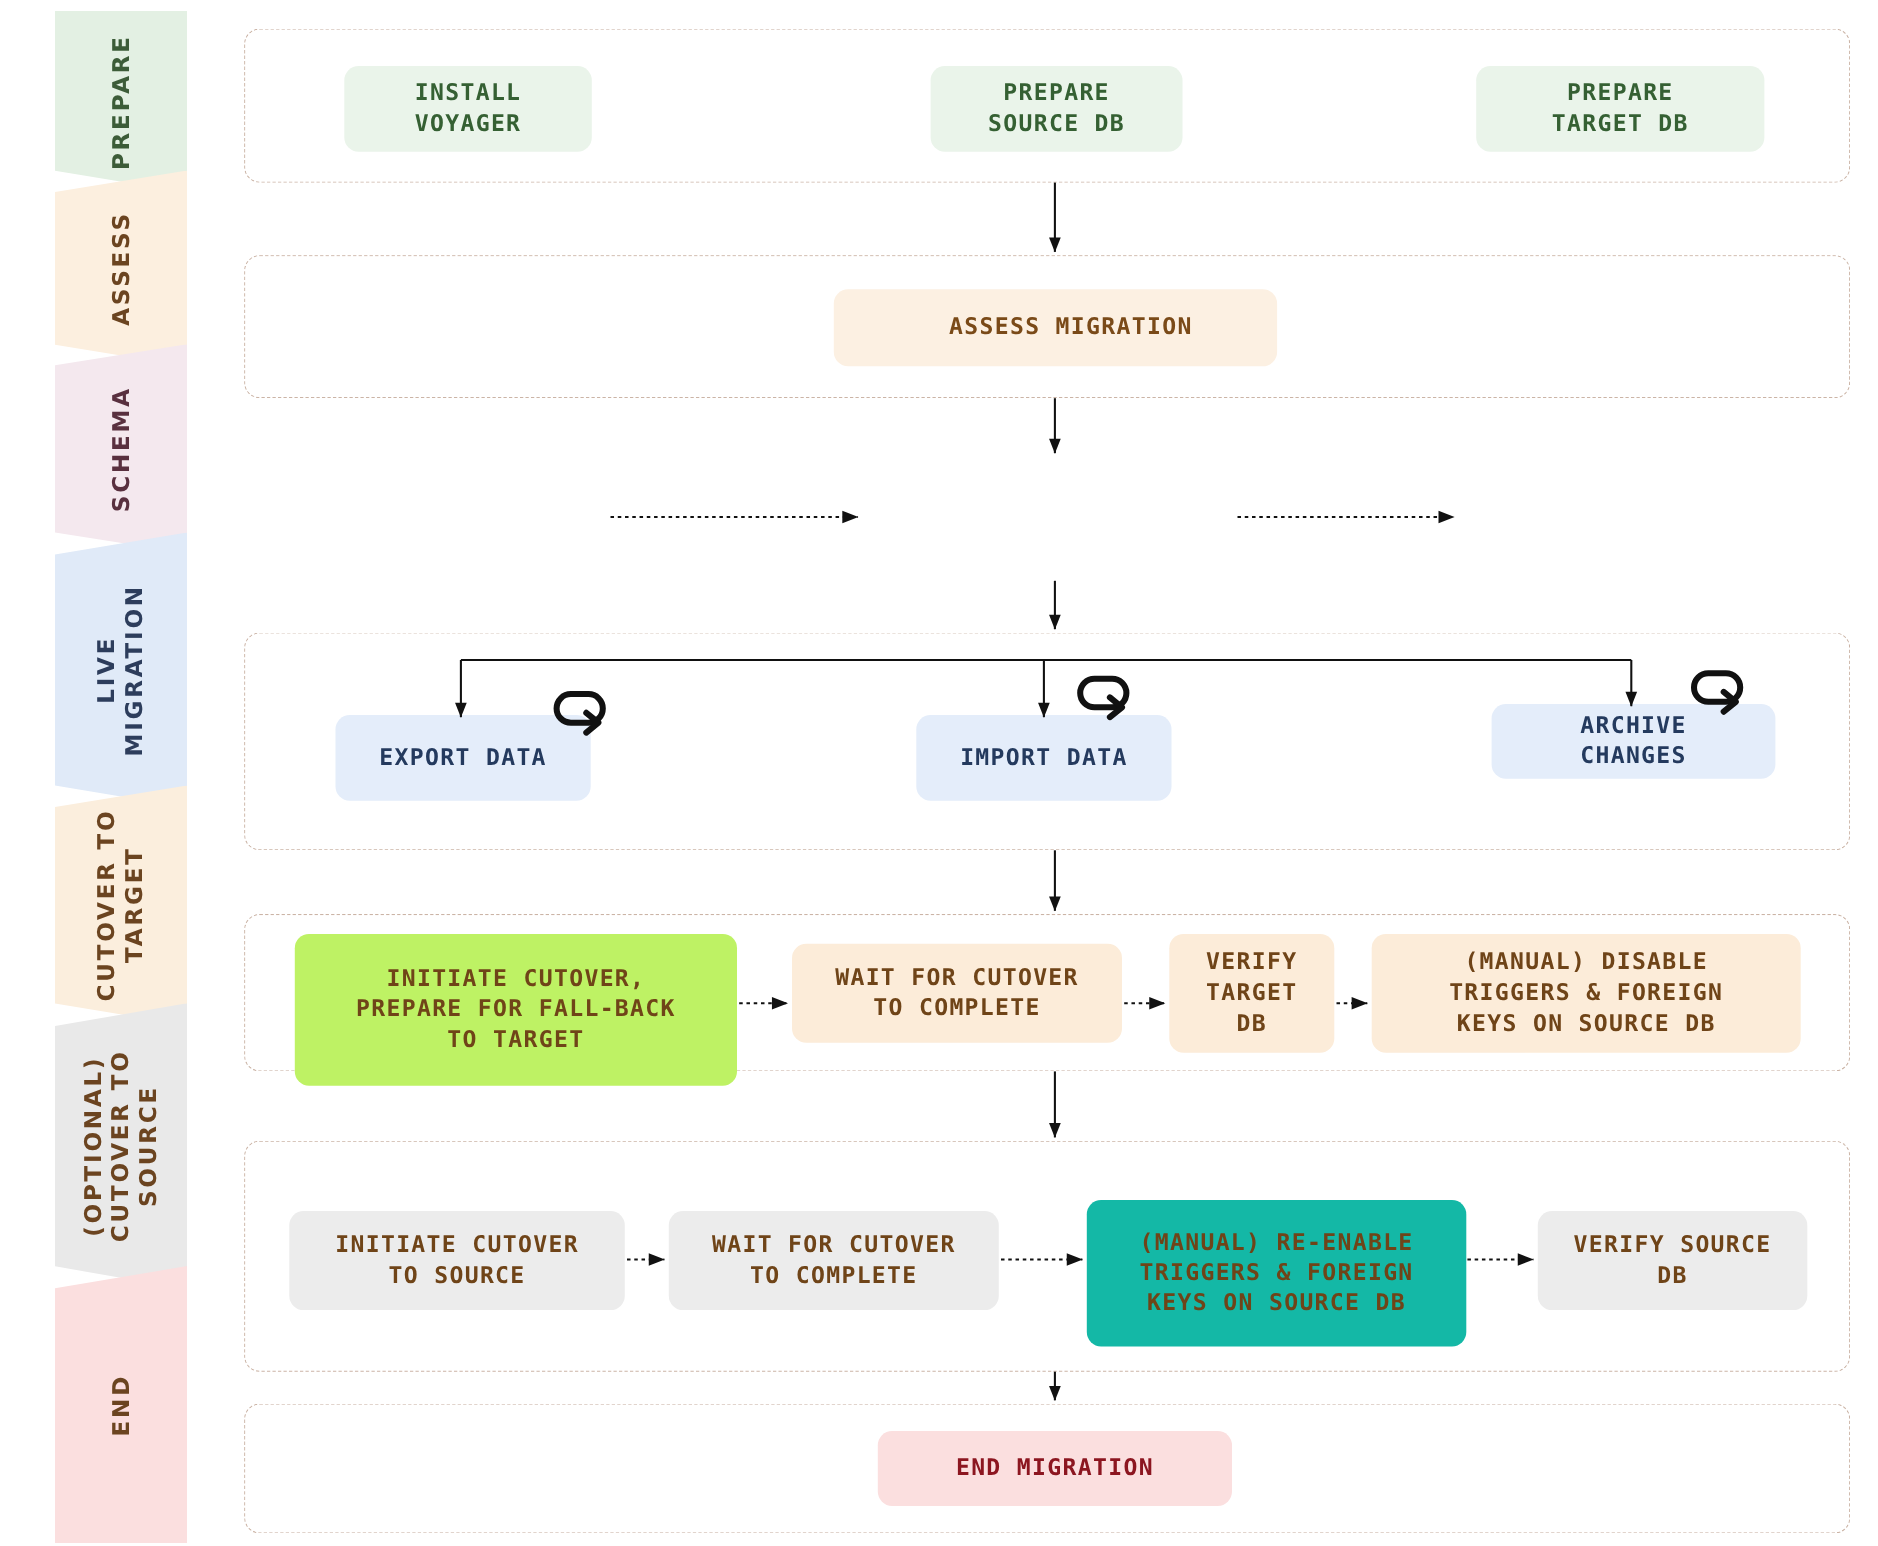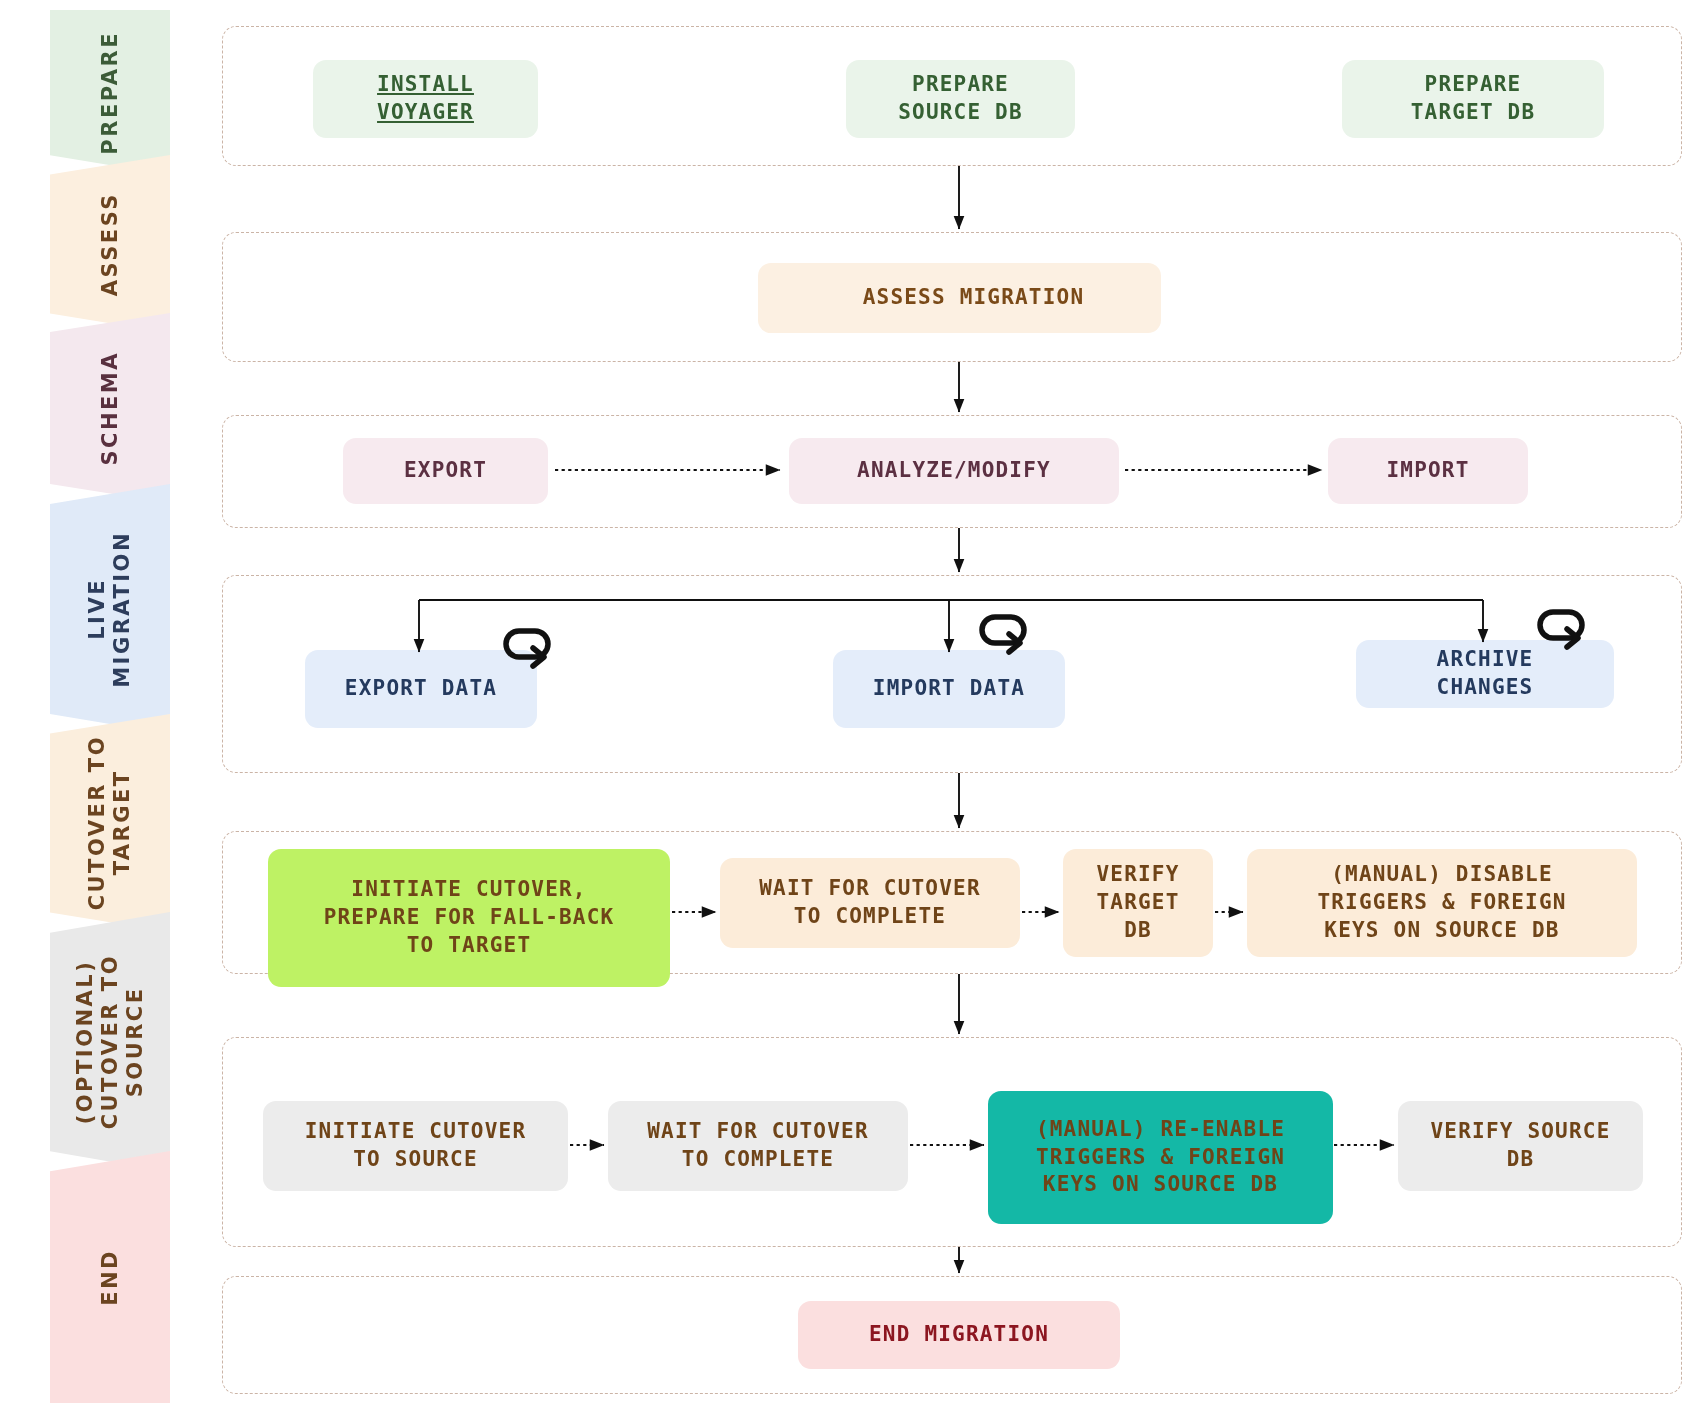--- a/index.html
+++ b/index.html
@@ -128,52 +128,40 @@
 
     <div class="band" style="top:1151px; height:252px; background:#fbdfdf;
                 clip-path: polygon(0 8%, 100% 0, 100% 100%, 0 100%);">
       <span class="band-label" style="color:#6b4420;">END</span>
     </div>
   </div>
 
   <div class="row" style="left:222px; top:26px; width:1460px; height:140px;">
     <div class="row-inner">
       <div class="node" style="left:90px; top:33px; width:225px; height:78px;
-                  background:#eaf4ea; color:#356033;text-decoration:underline;">INSTALL
+                  background:#eaf4ea; color:#356033;">INSTALL
 VOYAGER</div>
 
       <div class="node" style="left:623px; top:33px; width:229px; height:78px;
                   background:#eaf4ea; color:#356033;">PREPARE
 SOURCE DB</div>
 
       <div class="node" style="left:1119px; top:33px; width:262px; height:78px;
                   background:#eaf4ea; color:#356033;">PREPARE
 TARGET DB</div>
     </div>
   </div>
 
   <div class="row" style="left:222px; top:232px; width:1460px; height:130px;">
     <div class="row-inner">
       <div class="node" style="left:535px; top:30px; width:403px; height:70px;
                   background:#fcf0e2; color:#7a4a18;padding-left:28px;">ASSESS MIGRATION</div>
     </div>
   </div>
 
-  <div class="row" style="left:222px; top:415px; width:1460px; height:113px;">
-    <div class="row-inner">
-      <div class="node" style="left:120px; top:22px; width:205px; height:66px;
-                  background:#f7eaef; color:#5c3042;">EXPORT</div>
-
-      <div class="node" style="left:566px; top:22px; width:330px; height:66px;
-                  background:#f7eaef; color:#5c3042;">ANALYZE/MODIFY</div>
-
-      <div class="node" style="left:1105px; top:22px; width:200px; height:66px;
-                  background:#f7eaef; color:#5c3042;">IMPORT</div>
-    </div>
-  </div>
 
   <div class="row" style="left:222px; top:575px; width:1460px; height:198px;">
     <div class="row-inner">
       <div class="node" style="left:82px; top:74px; width:232px; height:78px;
                   background:#e4edfa; color:#243a5e;">EXPORT DATA</div>
 
       <div class="node" style="left:610px; top:74px; width:232px; height:78px;
                   background:#e4edfa; color:#243a5e;">IMPORT DATA</div>
 
       <div class="node" style="left:1133px; top:64px; width:258px; height:68px;

